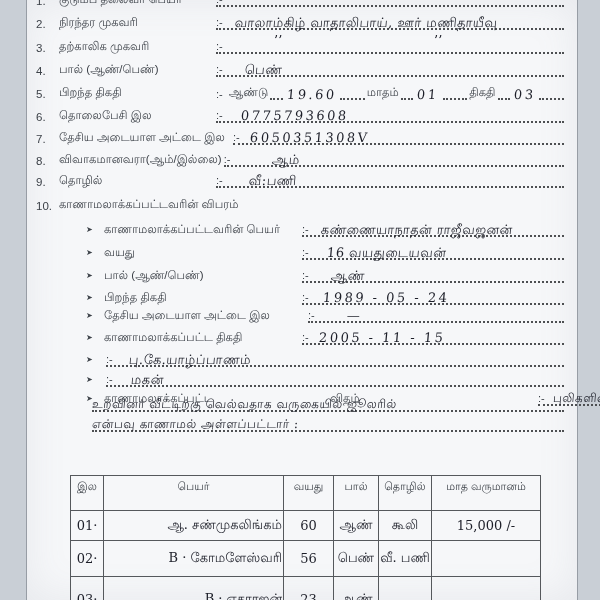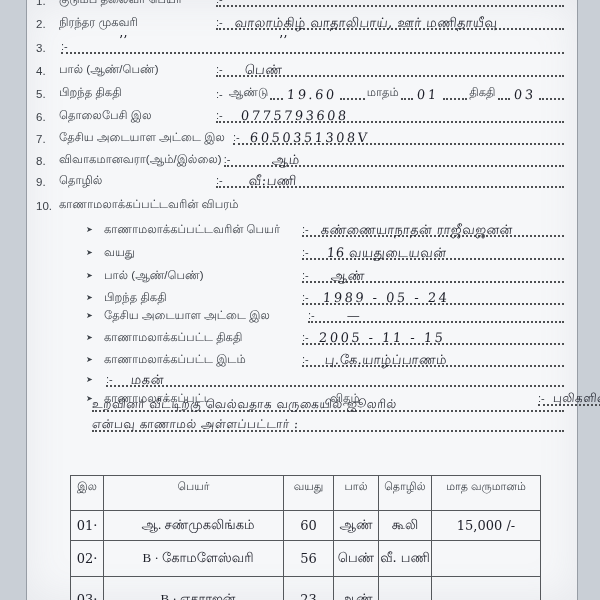--- a/index.html
+++ b/index.html
@@ -36,21 +36,21 @@
   table.dep{
     position:absolute;left:70px;top:475px;border-collapse:collapse;table-layout:fixed;
     font-size:11px;color:#3c4148;
   }
   table.dep th,table.dep td{border:1.2px solid #55585c;overflow:hidden;margin-left:28px;}
   table.dep th{font-weight:normal;vertical-align:top;padding-top:4px;height:29px;text-align:center;}
   table.dep td{
     font-family:"DejaVu Serif",serif;font-size:13px;color:#1d1f29;
     text-align:center;vertical-align:middle;
   }
-  table.dep td.name{text-align:center;padding-left:10px;font-family:Liberation Serif, serif;}
+  table.dep td.name{text-align:right;padding-left:10px;}
   table.dep tr.r1{height:30px;} table.dep tr.r2{height:36px;} table.dep tr.r3{height:45px;}
   .cut-top{top:-10px;}
 </style>
 </head>
 <body>
 
 <div class="page">
   <div class="paper"></div>
 
   <div class="item cut-top">
@@ -66,20 +66,21 @@
     <span class="no">2.</span>
     <span class="lbl">நிரந்தர முகவரி</span>
     <span class="fill">
         <span class="colon">:-</span>
         <span class="hw" style="padding-left:8px">வாலாம்கிழ் வாதாலிபாய், ஊர் மணிதாயீவு</span>
       </span>
   </div>
 
   <div class="item" style="top:37px">
     <span class="no">3.</span>
+    <span class="lbl">தற்காலிக முகவரி</span>
     <span class="fill">
         <span class="colon">:-</span>
         <span class="ditto" style="left:58px">’’</span>
         <span class="ditto" style="left:218px">’’</span>
       </span>
   </div>
 
   <div class="item" style="top:60px">
     <span class="no">4.</span>
     <span class="lbl">பால் (ஆண்/பெண்)</span>
@@ -199,21 +200,20 @@
     <span class="arrow">➤</span>
     <span class="lbl">காணாமலாக்கப்பட்ட திகதி</span>
     <span class="fill">
         <span class="colon">:-</span>
         <span class="hw num" style="padding-left:6px">2005 - 11 - 15</span>
       </span>
   </div>
 
   <div class="item sub" style="top:350px">
     <span class="arrow">➤</span>
-    <span class="lbl">காணாமலாக்கப்பட்ட இடம்</span>
     <span class="fill">
         <span class="colon">:-</span>
         <span class="hw" style="padding-left:12px">பு.கே.யாழ்ப்பாணம்</span>
       </span>
   </div>
 
   <div class="item sub" style="top:370px">
     <span class="arrow">➤</span>
     <span class="fill">
         <span class="colon">:-</span>

